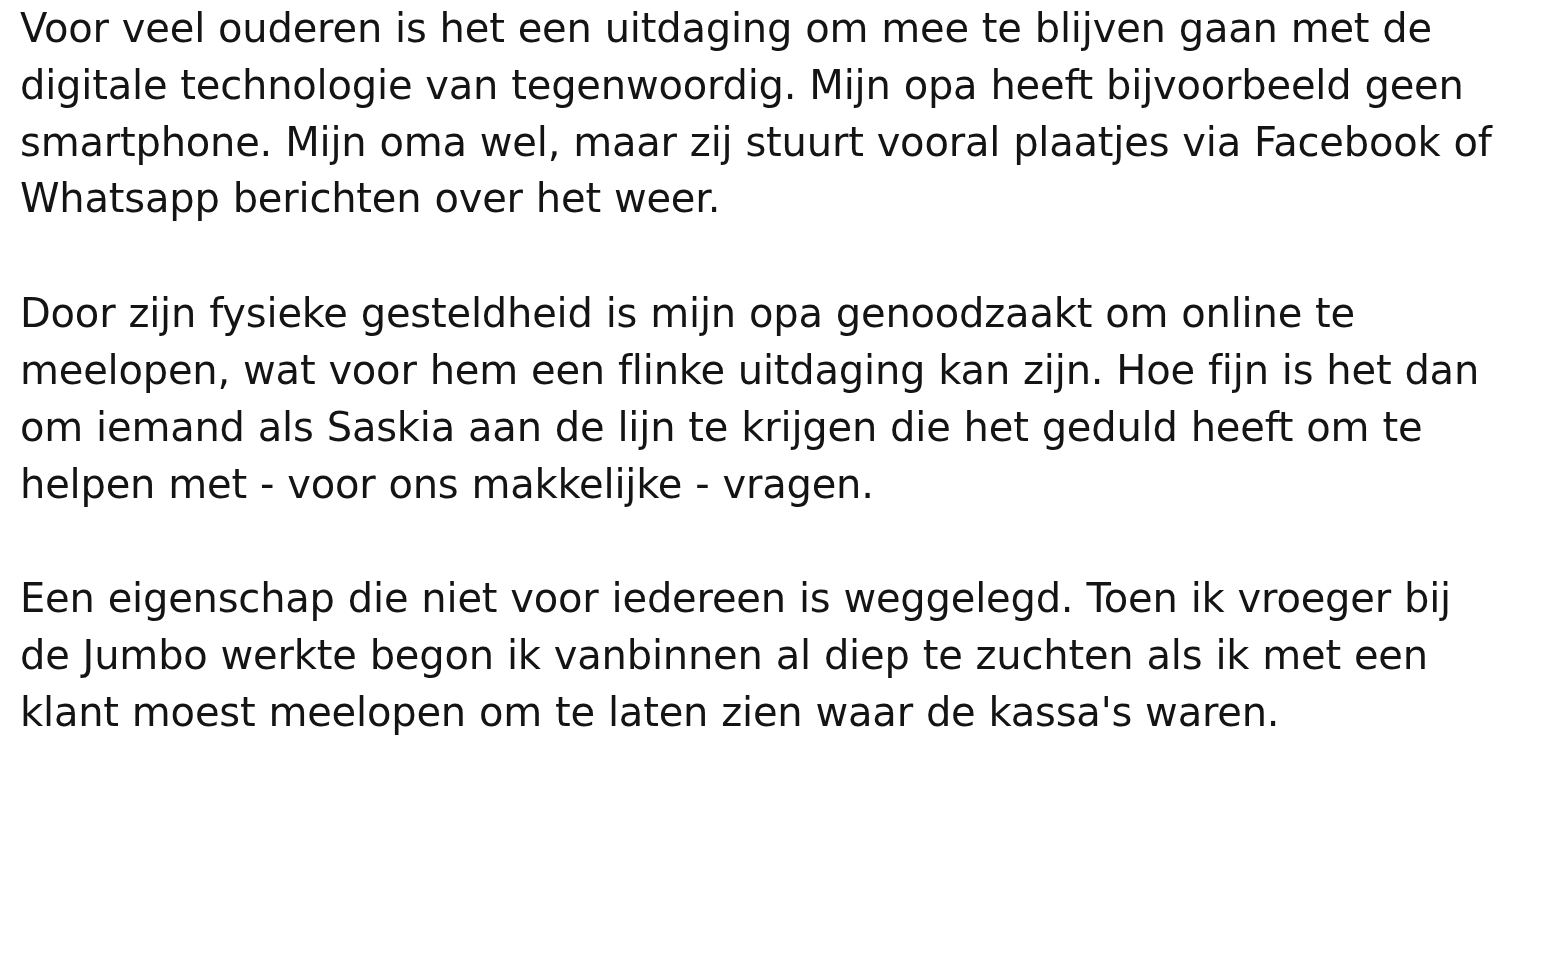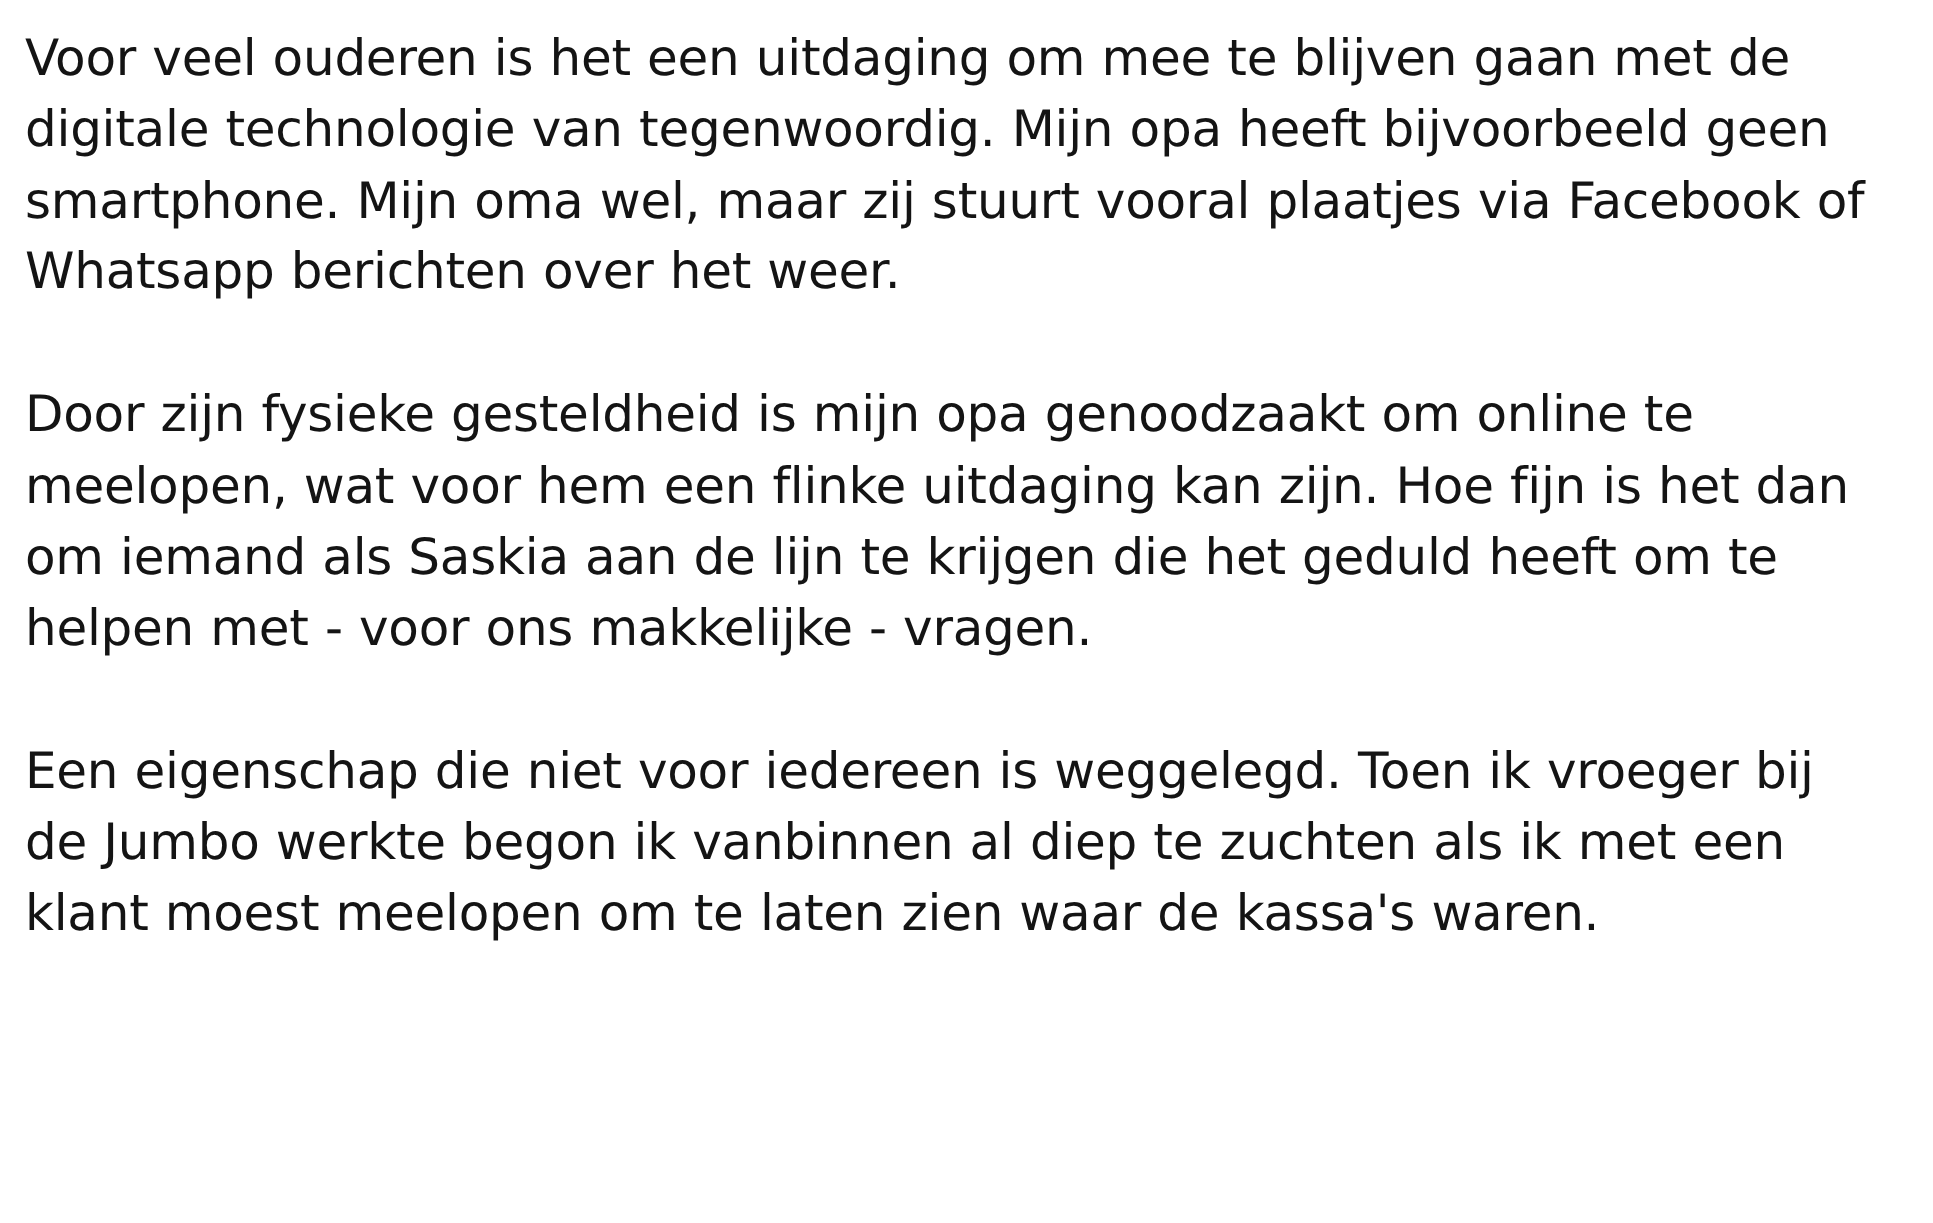--- a/index.html
+++ b/index.html
@@ -10,21 +10,21 @@
   body {
     width: 1546px;
     height: 978px;
     overflow: hidden;
     font-family: "DejaVu Sans", "Liberation Sans", sans-serif;
     color: #141414;
   }
   .article {
     box-sizing: border-box;
     width: 1512px;
-    padding: 19px 20px 0 20px;
+    padding: 0 20px 0 20px;
   }
   .article p {
     margin: 0 0 58px 0;
     font-size: 40px;
     line-height: 1.42;
     letter-spacing: -0.2px;
     font-weight: 400;
     color: #141414;
     word-spacing: 0.5px;
   }

